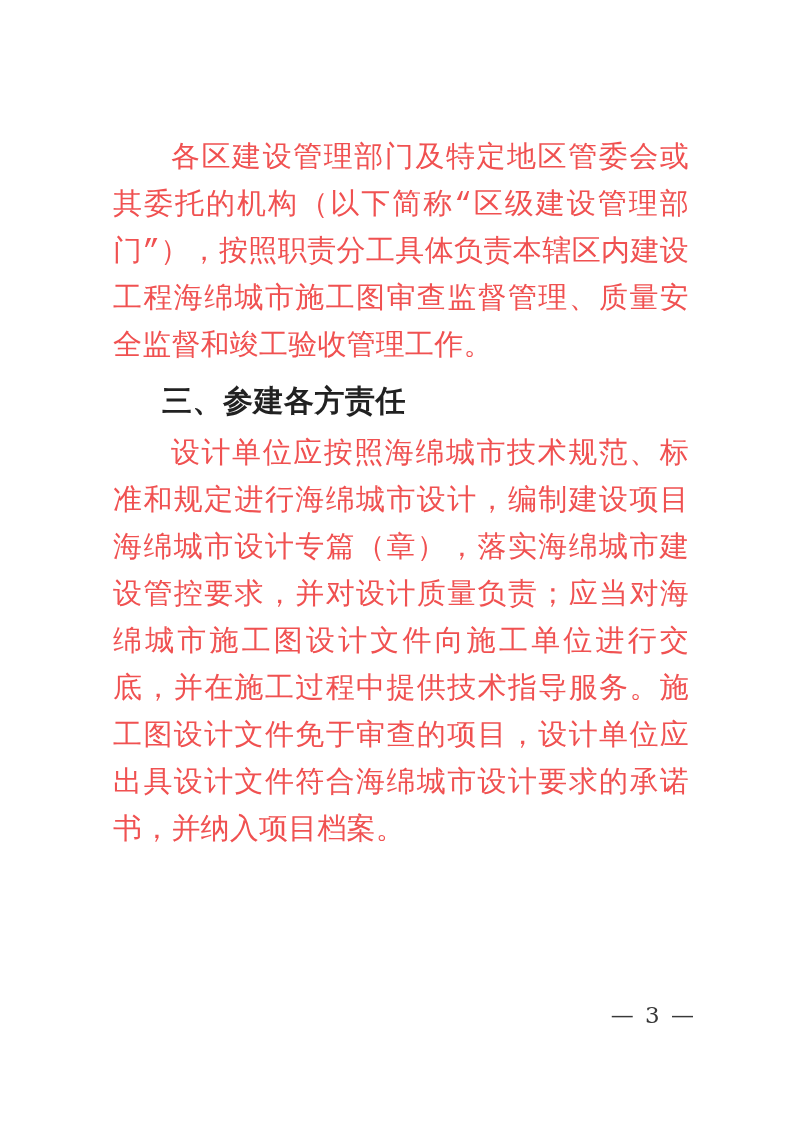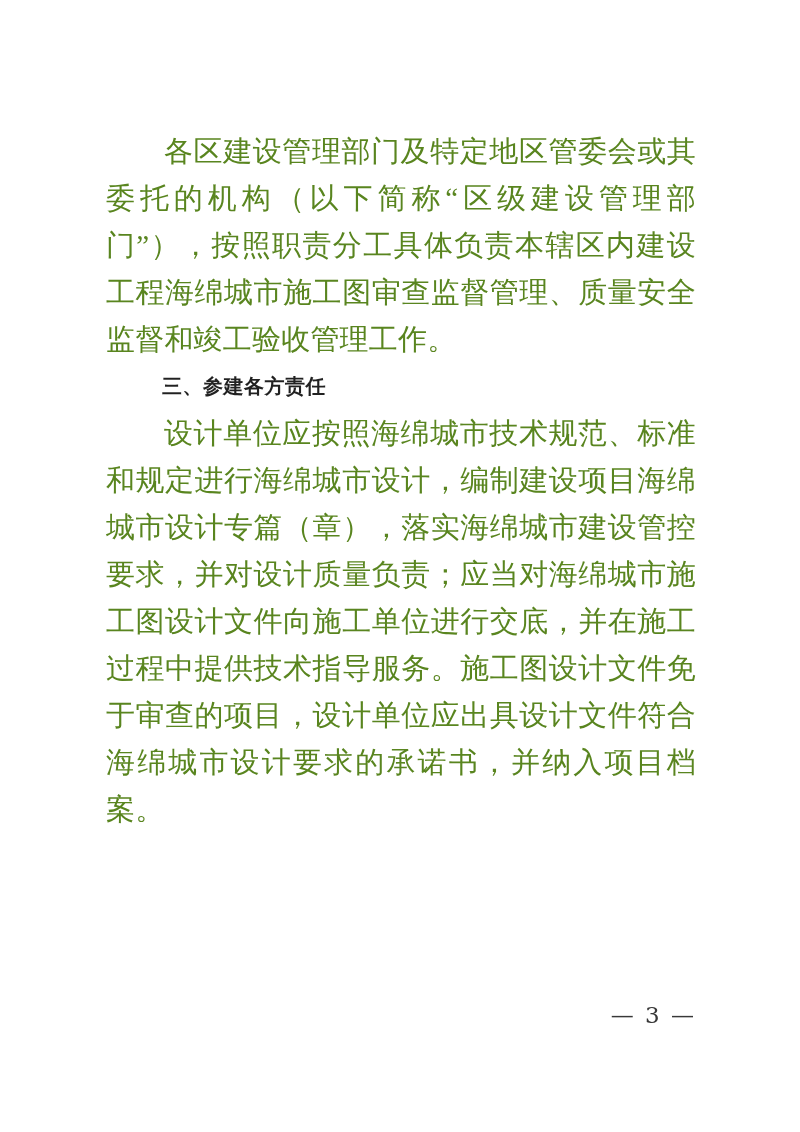--- a/index.html
+++ b/index.html
@@ -26,36 +26,36 @@
 
   
   #content {
     position: absolute;
     left: 106px;
     top: 128px;
     width: 590px;
   }
 
   .para {
-    font-family: Liberation Serif, serif;
+    font-family: Liberation Mono, monospace;
     font-size: 29px;
     line-height: 47px;
-    color: #4d7c0f;
+    color: #ef4444;
     text-align: justify;
     text-justify: inter-ideograph;
     text-indent: 58px;
-    margin: 0;
+    margin: 7px;
     padding: 0;
     letter-spacing: 0.2px;
     -webkit-font-smoothing: antialiased;
   }
 
   .heading {
     font-family: "DejaVu Sans", "Liberation Sans", sans-serif;
-    font-size: 20px;
+    font-size: 30px;
     line-height: 47px;
     font-weight: bold;
     color: #111111;
     text-indent: 56px;
     margin: 0;
     padding: 0;
     letter-spacing: 0.5px;
   }
 
   

